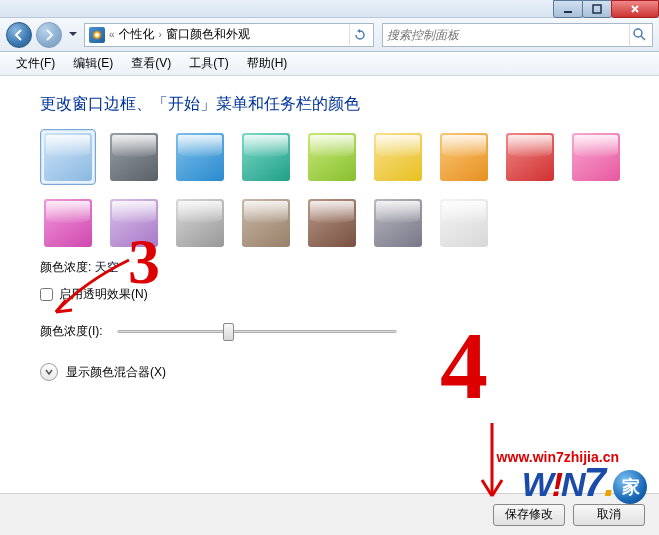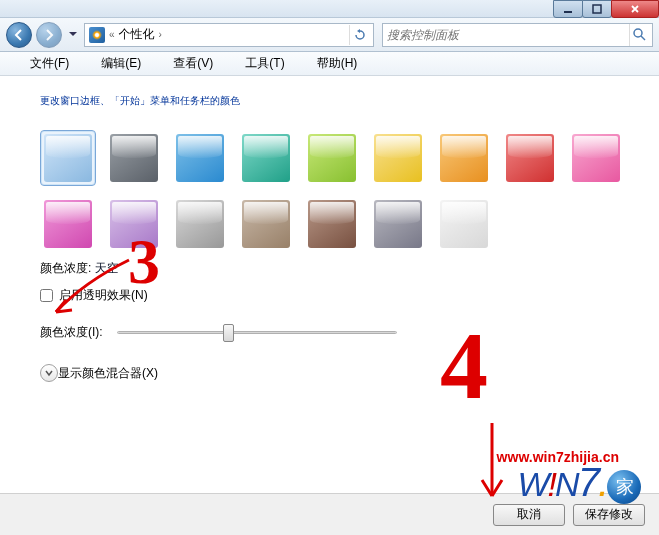--- a/index.html
+++ b/index.html
@@ -22,62 +22,62 @@
 .addr-icon { width:16px; height:16px; background:linear-gradient(135deg,#4a90d0,#2060a0); border-radius:2px; position:relative; }
 .addr-icon::after { content:""; position:absolute; inset:3px; background:radial-gradient(circle,#fff 20%,#ffa500 40%,transparent 70%); border-radius:2px; }
 .chev { color:#666; font-size:10px; }
 .addr-refresh { margin-left:auto; width:20px; height:20px; display:flex; align-items:center; justify-content:center; border-left:1px solid #ddd; }
 .searchbox { flex:1; height:24px; border:1px solid #a8b8c8; background:#fff; display:flex; align-items:center; padding:0 4px; margin-left:4px; }
 .searchbox input { border:none; outline:none; font-size:12px; color:#0369a1; width:100%; font-style:italic; }
 .search-icon { width:20px; height:22px; display:flex; align-items:center; justify-content:center; border-left:1px solid #ddd; }
 
 
 .menubar { height:24px; background:linear-gradient(#fafcfe,#ecf2f8); border-bottom:1px solid #d0d8e0; display:flex; align-items:center; padding:0 8px; gap:2px; font-size:12px; }
-.menu-item { padding:3px 8px; cursor:default;margin-left:14px; }
+.menu-item { padding:3px 8px; cursor:default; }
 
 
 .content { padding:18px 28px 10px 40px; background:#fff; height:calc(100% - 18px - 34px - 24px - 42px); overflow:auto; position:relative; }
-.page-title { color:#003399; font-size:10px; margin-bottom:22px; }
+.page-title { color:#003399; font-size:16px; margin-bottom:14px; }
 
 .swatches { display:flex; flex-wrap:wrap; gap:10px; margin-bottom:8px; }
 .swatch { width:56px; height:56px; border:1px solid transparent; border-radius:4px; padding:3px; cursor:pointer; }
 .swatch.selected { border:1px solid #7aa7d8; background:#eaf3fc; box-shadow:0 0 0 1px #cde4f7 inset; }
 .swatch-inner { width:100%; height:100%; border-radius:3px; position:relative; overflow:hidden; }
 .swatch-inner::before { content:""; position:absolute; top:2px; left:2px; right:2px; height:45%; background:linear-gradient(rgba(255,255,255,.85),rgba(255,255,255,.05)); border-radius:2px 2px 50% 50%/2px 2px 20% 20%; }
 
 .current-line { font-size:12px; margin:8px 0 10px; }
 .current-line .val { color:#0f172a; }
 
 .checkbox-row { display:flex; align-items:center; gap:6px; font-size:12px; margin:10px 0 18px; }
 .checkbox-row input { width:13px; height:13px; }
 
 .slider-row { display:flex; align-items:center; gap:2px; font-size:12px; margin-bottom:22px; }
 .slider-label { min-width:75px; }
 .slider-wrap { flex:1; position:relative; height:20px; max-width:280px; }
 .slider-track { position:absolute; top:9px; left:0; right:0; height:3px; background:linear-gradient(#c8c8c8,#e8e8e8); border:1px solid #b0b0b0; border-radius:2px; }
 .slider-thumb { position:absolute; top:2px; left:38%; width:11px; height:18px; background:linear-gradient(#f8f8f8,#d8d8d8); border:1px solid #888; border-radius:2px; }
 
-.mixer-row { display:flex; align-items:center; gap:0; font-size:12px; margin-bottom:18px; cursor:pointer; }
+.mixer-row { display:flex; align-items:center; gap:8px; font-size:12px; margin-bottom:18px; cursor:pointer; }
 .expand-btn { width:18px; height:18px; border:1px solid #a0a0a0; border-radius:50%; background:linear-gradient(#fff,#e8e8e8); display:flex; align-items:center; justify-content:center; }
 .expand-btn svg { width:8px; height:8px; }
 
 .link-row a { color:#0066cc; font-size:12px; text-decoration:none; cursor:pointer; }
 
 
 .footer { position:absolute; bottom:0; left:0; right:0; height:42px; background:#f0f0f0; border-top:1px solid #d0d0d0; display:flex; align-items:center; justify-content:flex-end; padding:0 14px; gap:8px; }
 .btn { min-width:72px; height:22px; border:1px solid #888; background:linear-gradient(#f8f8f8,#e0e0e0); font-size:12px; border-radius:3px; cursor:pointer; }
 
 
 .annot { position:absolute; pointer-events:none; z-index:50; }
 .annot-3 { color:#d00; font-size:64px; font-weight:bold; font-family:"Comic Sans MS",cursive; left:128px; top:225px; }
 .annot-4 { color:#d00; font-size:96px; font-weight:bold; font-family:"Comic Sans MS",cursive; left:440px; top:310px; }
 .arrow3 { left:44px; top:252px; width:90px; height:70px; }
 .arrow4 { left:472px; top:418px; width:40px; height:90px; }
 .watermark-url { position:absolute; right:40px; bottom:70px; color:#d00; font-weight:bold; font-size:14px; z-index:60; }
-.watermark-logo { position:absolute; right:18px; bottom:30px; z-index:60; font-family:Arial,sans-serif; font-weight:400; font-style:italic; font-size:34px; letter-spacing:-2px; }
+.watermark-logo { position:absolute; right:12px; bottom:30px; z-index:60; font-family:Arial,sans-serif; font-weight:700; font-style:italic; font-size:34px; letter-spacing:-2px; }
 .watermark-logo .w { color:#1a4ba8; }
 .watermark-logo .i { color:#c00; }
 .watermark-logo .n { color:#1a4ba8; }
 .watermark-logo .seven { color:#1a4ba8; font-size:40px; }
 .watermark-logo .dot { color:#f0a000; font-size:40px; }
 .watermark-logo .orb { display:inline-flex; width:34px; height:34px; border-radius:50%; background:radial-gradient(circle at 35% 30%,#7ac0f0,#1a6ab8 60%,#0a4080); vertical-align:middle; align-items:center; justify-content:center; color:#fff; font-size:18px; font-style:normal; }
 </style>
 </head>
 <body>
 
@@ -115,20 +115,21 @@
   <div class="nav-drop">
       <svg width="8" height="5" viewBox="0 0 8 5">
         <path d="M0 0 L4 4 L8 0" fill="#335"></path>
       </svg>
     </div>
   <div class="addressbar">
     <span class="addr-icon"></span>
     <span class="chev">«</span>
     <span>个性化</span>
     <span class="chev">›</span>
+    <span>窗口颜色和外观</span>
     <div class="addr-refresh">
         <svg width="12" height="12" viewBox="0 0 12 12">
           <path d="M6 2 A4 4 0 1 1 2 6" fill="none" stroke="#4a7ab0" stroke-width="1.5"></path>
           <path d="M6 0 L6 4 L3 2 Z" fill="#4a7ab0"></path>
         </svg>
       </div>
   </div>
   <div class="searchbox">
     <input type="text" placeholder="搜索控制面板" style="">
     <div class="search-icon">
@@ -224,22 +225,22 @@
         <svg viewBox="0 0 8 8">
           <path d="M1 2 L4 6 L7 2" fill="none" stroke="#555" stroke-width="1.5"></path>
         </svg>
       </span>
     <span>显示颜色混合器(X)</span>
   </div>
 
 </div>
 
 <div class="footer">
+  <button class="btn">保存修改</button>
   <button class="btn">取消</button>
-  <button class="btn">保存修改</button>
 </div>
 
 <svg class="annot arrow3" viewBox="0 0 90 70">
     <path d="M85 8 Q40 30 12 60" stroke="#d00" stroke-width="3" fill="none"></path>
     <path d="M12 60 L22 48 M12 60 L28 58" stroke="#d00" stroke-width="3" fill="none"></path>
   </svg>
 <div class="annot annot-3">3</div>
 <div class="annot annot-4">4</div>
 <svg class="annot arrow4" viewBox="0 0 40 90">
     <path d="M20 5 L20 78" stroke="#d00" stroke-width="3" fill="none"></path>

